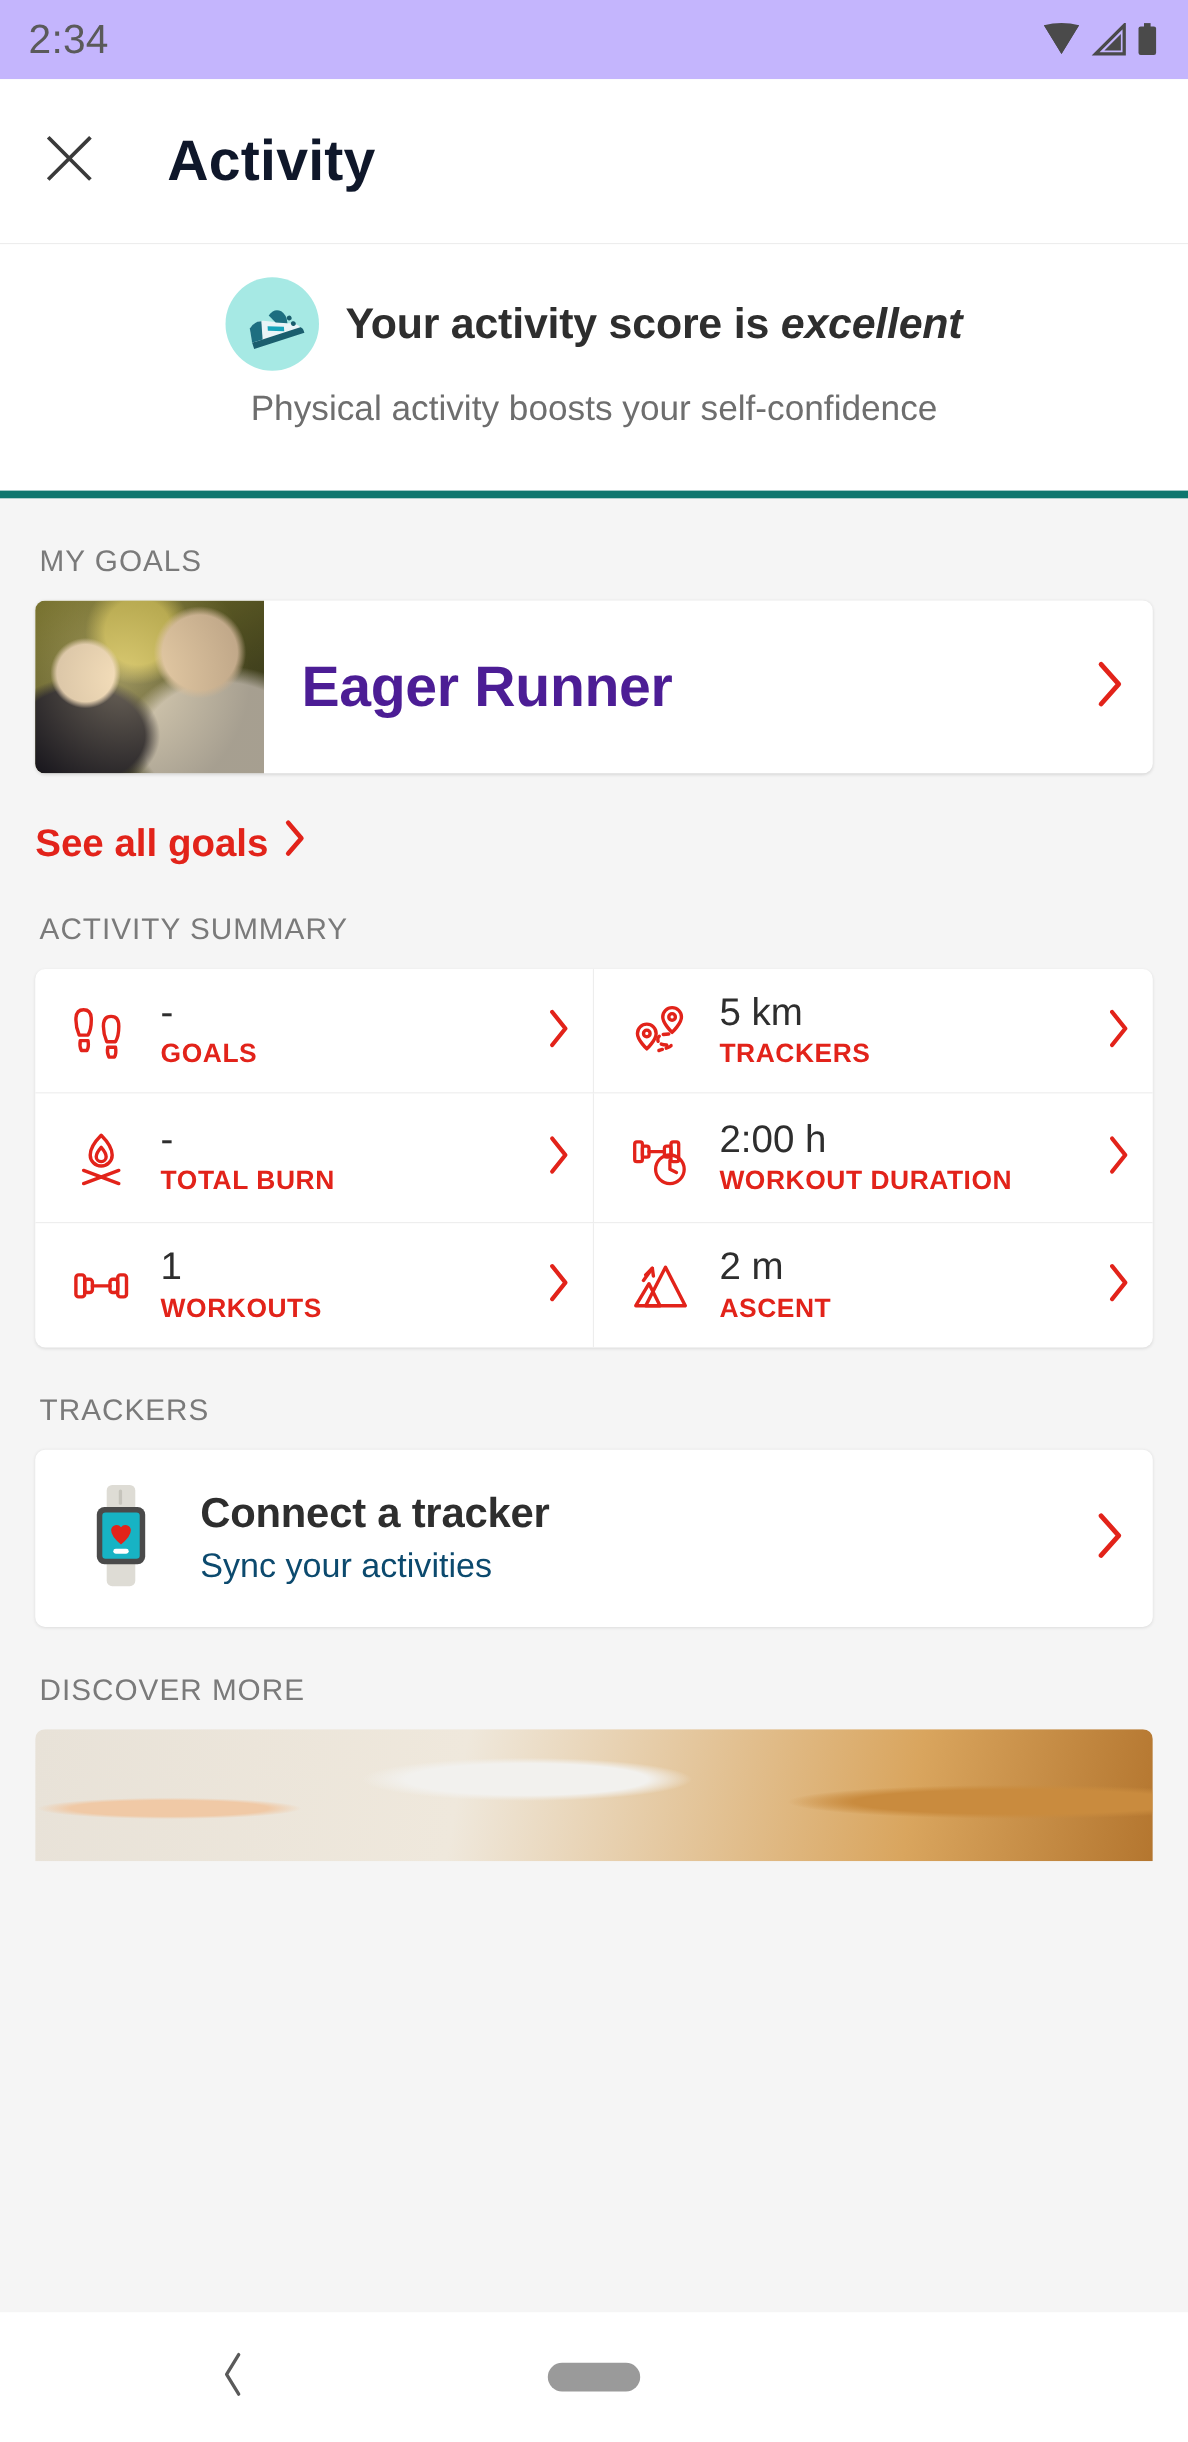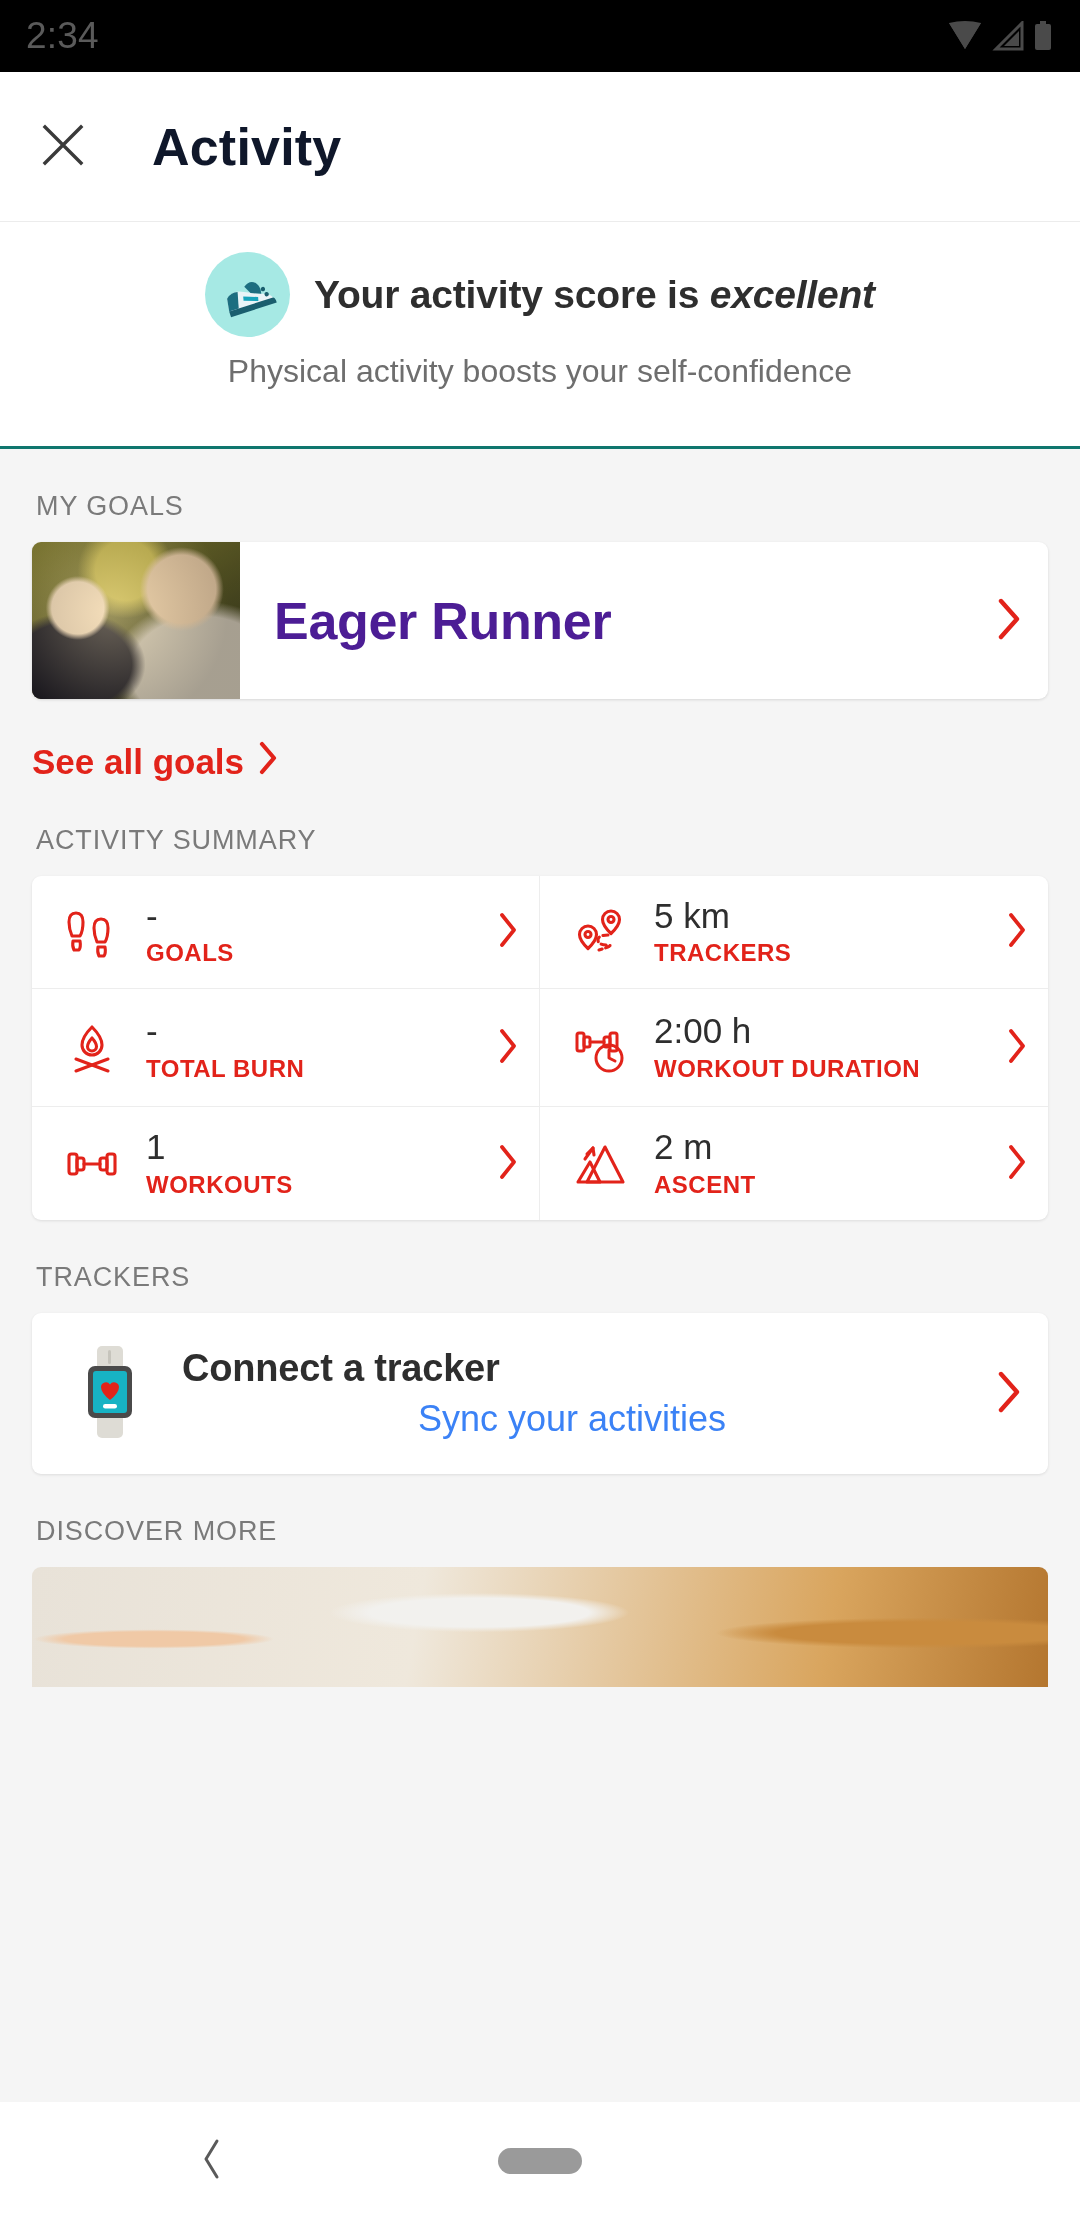--- a/index.html
+++ b/index.html
@@ -7,42 +7,42 @@
   body {
     font-family:"Liberation Sans", sans-serif;
     background:#F5F5F5;
     color:#3C3C3C;
     overflow:hidden;
   }
   .phone { position:relative; width:1080px; height:2220px; background:#F5F5F5; }
 
   
   .statusbar {
-    height:72px; background:#000000;
+    height:72px; background:#c4b5fd;
     display:flex; align-items:center; justify-content:space-between;
     padding:0 28px 0 26px;
   }
   .clock { font-size:37px; color:#5A5A5A; letter-spacing:.2px; }
   .sysicons { display:flex; align-items:center; gap:10px; }
   .sysicons svg { display:block; }
 
   
   .appbar {
     height:150px; background:#FFFFFF;
     display:flex; align-items:center;
     padding-left:32px; gap:58px;
     border-bottom:1px solid #ECECEC;
   }
   .close-btn { width:62px; height:62px; display:flex; align-items:center; justify-content:center; }
   .appbar-title { font-size:52px; color:#0f172a; font-weight:700; letter-spacing:.2px; }
 
   
   .hero {
     background:#FFFFFF; padding:30px 0 56px;
-    text-align:center; border-bottom:3px solid #0f766e;
+    text-align:center; border-bottom:7px solid #0f766e;
   }
   .hero-row { display:flex; align-items:center; justify-content:center; gap:24px; }
   .shoe-badge {
     width:85px; height:85px; border-radius:50%;
     background:#A6E9E4; flex:none;
     display:flex; align-items:center; justify-content:center;
   }
   .hero-title { font-size:39px; color:#2E2E2E; font-weight:700; letter-spacing:-.2px; }
   .hero-title em { font-style:italic; font-weight:700; }
   .hero-sub { margin-top:16px; font-size:32px; color:#6E6E6E; }
@@ -114,21 +114,21 @@
 
   
   .tracker-card {
     margin:0 32px; height:161px; background:#FFFFFF;
     border-radius:9px; display:flex; align-items:center;
     padding:0 26px 0 40px; gap:34px;
     box-shadow:0 1px 3px rgba(0,0,0,.10);
   }
   .tracker-text { flex:1; }
   .tracker-title { font-size:38px; font-weight:700; color:#2E2E2E; letter-spacing:-.2px; }
-  .tracker-sub { margin-top:8px; font-size:36px; color:#3b82f6;text-align:center; }
+  .tracker-sub { margin-top:8px; font-size:31px; color:#0c4a6e; }
 
   
   .discover-card {
     margin:0 32px; height:120px; border-radius:9px 9px 0 0; overflow:hidden;
     background:
       radial-gradient(ellipse at 12% 60%, #F0C9A6 0 90px, rgba(240,201,166,0) 120px),
       radial-gradient(ellipse at 44% 38%, #F2F1EE 0 110px, rgba(242,241,238,0) 150px),
       radial-gradient(ellipse at 88% 55%, #C98B3E 0 150px, rgba(201,139,62,0) 210px),
       linear-gradient(100deg,#E8E2D8 0%,#EFE8DC 38%,#D9A55E 78%,#B4762F 100%);
   }

